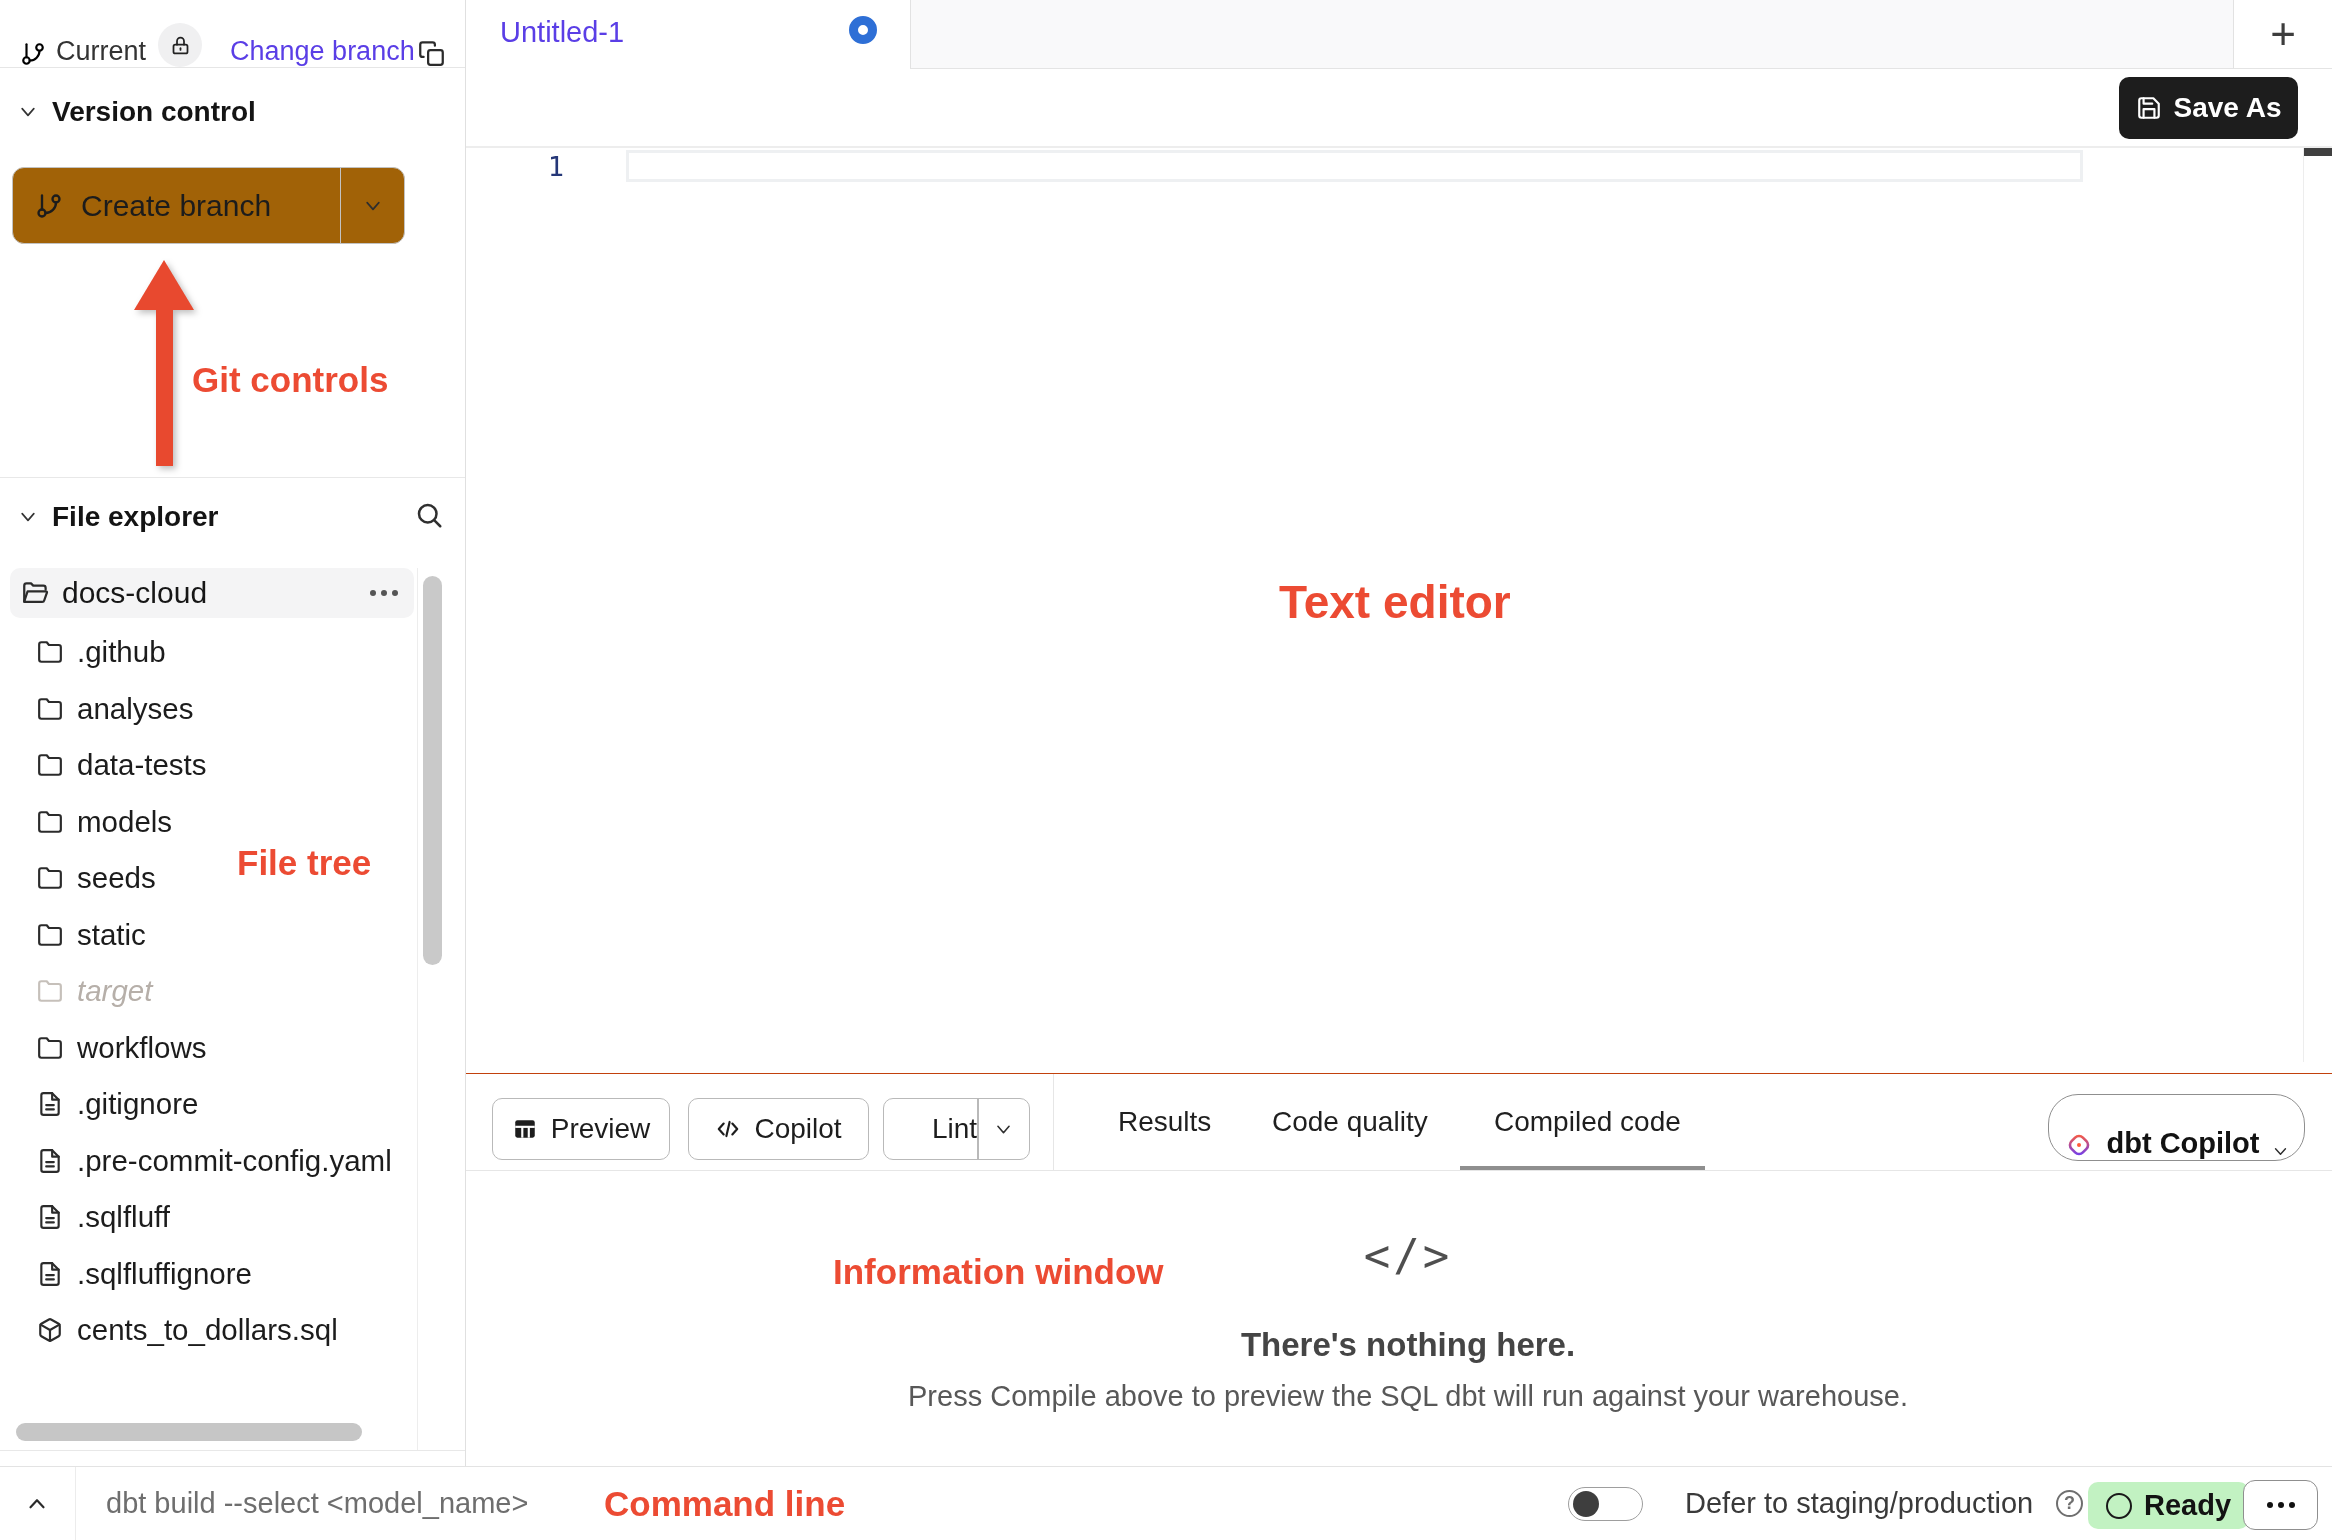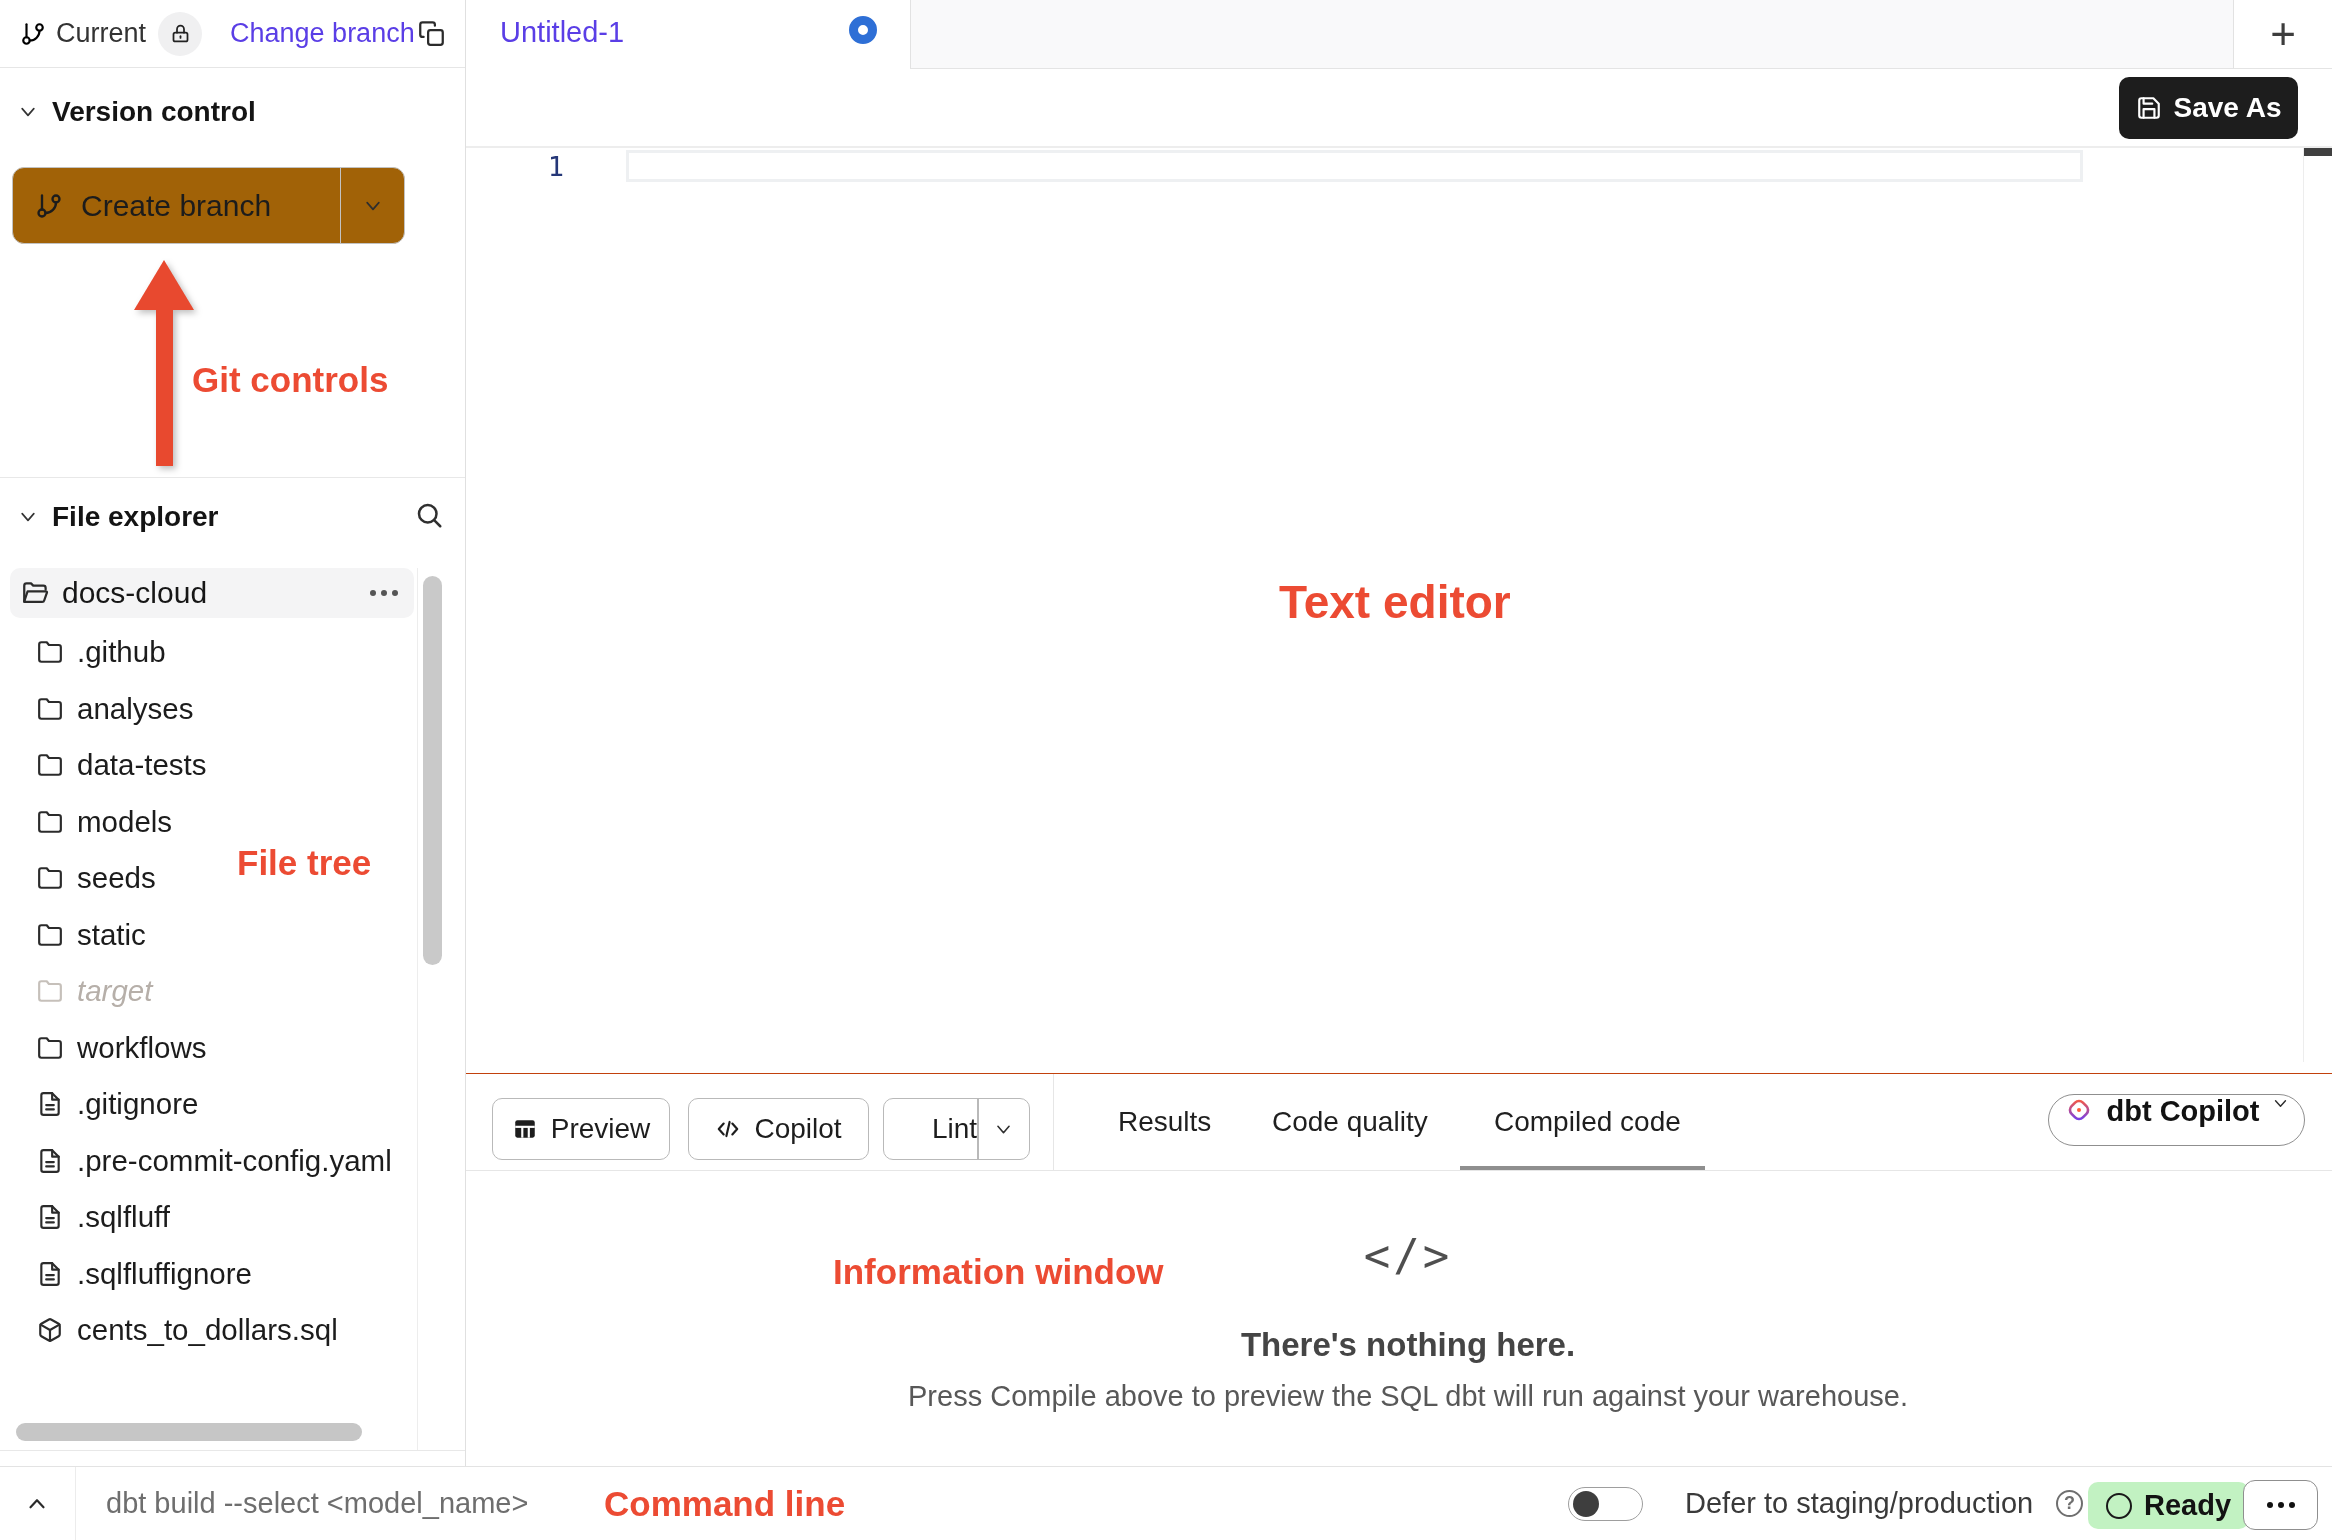--- a/index.html
+++ b/index.html
@@ -4,21 +4,21 @@
 <style>
   * { margin:0; padding:0; box-sizing:border-box; }
   html,body { width:2332px; height:1540px; background:#fff; font-family:"Liberation Sans",sans-serif; }
   #app { position:relative; width:2332px; height:1540px; overflow:hidden; background:#fff; }
   .abs { position:absolute; }
   svg { display:block; }
   .ico { stroke:currentColor; fill:none; stroke-width:2; stroke-linecap:round; stroke-linejoin:round; }
 
   
   #sidebar { position:absolute; left:0; top:0; width:466px; height:1466px; background:#fff; border-right:1px solid #e0e0e0; }
-  .git-header { position:absolute; left:0; top:0; width:465px; height:68px; border-bottom:1px solid #e6e6e6; display:flex; align-items:center; padding:0 20px; }
+  .git-header { position:absolute; left:0; top:0; width:465px; height:68px; border-bottom:1px solid #e6e6e6; display:flex; align-items:flex-end; padding:0 20px; }
   .current-label { margin-left:10px; font-size:27px; color:#333; }
   .lock-badge { margin-left:12px; width:44px; height:44px; border-radius:50%; background:#f0f0f1; display:flex; align-items:center; justify-content:center; color:#222; }
   .change-branch { margin-left:28px; font-size:27px; font-weight:500; }
   .copy-btn { margin-left:auto; color:#2b2b2b; }
 
   .vc-head { position:absolute; left:18px; top:96px; display:flex; align-items:center; gap:14px; color:#333; }
   .sec-title { font-size:28px; font-weight:700; color:#141414; }
 
   .create-branch { position:absolute; left:12px; top:167px; width:393px; height:77px; border:1.5px solid #c2c2c2; border-radius:12px; background:#a16207; display:flex; align-items:stretch; }
   .cb-main { flex:1; display:flex; align-items:center; gap:18px; padding-left:22px; color:#1c1c1c; }
@@ -84,21 +84,21 @@
   .lint-split { position:absolute; left:417px; top:24px; width:147px; height:62px; border:1.5px solid #b9b9b9; border-radius:10px; background:#fff; display:flex; align-items:stretch;padding-left:48px; }
   .lint-main { flex:1; display:flex; align-items:center; justify-content:center; font-size:28px; color:#1d1d1d; }
   .lint-div { width:1.5px; background:#b9b9b9; }
   .lint-chev { width:52px; display:flex; align-items:center; justify-content:center; color:#2e2e2e; }
   .tb-divider { position:absolute; left:587px; top:0; width:1px; height:96px; background:#e6e6e6; }
   .rtab { position:absolute; top:0; line-height:96px; font-size:28px; color:#1f1f1f; }
   .rtab-results { left:652px; }
   .rtab-quality { left:806px; }
   .rtab-compiled { left:1028px; }
   .rtab-underline { position:absolute; left:994px; top:92px; width:245px; height:4px; background:#8f8f8f; }
-  .copilot { position:absolute; left:1582px; top:20px; width:257px; height:52px; border:1.5px solid #8f8f8f; border-radius:30px; background:#fff; display:flex; align-items:flex-start; justify-content:center; gap:12px; }
+  .copilot { position:absolute; left:1582px; top:20px; width:257px; height:67px; border:1.5px solid #8f8f8f; border-radius:30px; background:#fff; display:flex; align-items:flex-end; justify-content:center; gap:12px; }
   .copilot-label { font-size:29px; font-weight:700; color:#121212; }
   .copilot .chev { color:#2e2e2e; }
 
   
   .info-icon { position:absolute; left:1408px; top:1230px; transform:translateX(-50%); font-family:"DejaVu Sans Mono",monospace; font-size:44px; font-weight:400; color:#4f4f4f; letter-spacing:3px; }
   .info-title { position:absolute; left:1408px; top:1326px; transform:translateX(-50%); font-size:33px; font-weight:700; color:#454545; white-space:nowrap; }
   .info-sub { position:absolute; left:1408px; top:1380px; transform:translateX(-50%); font-size:29px; color:#585858; white-space:nowrap; }
 
   
   .cmdbar { position:absolute; left:0; top:1466px; width:2332px; height:74px; background:#fff; border-top:1px solid #e3e3e3; }

